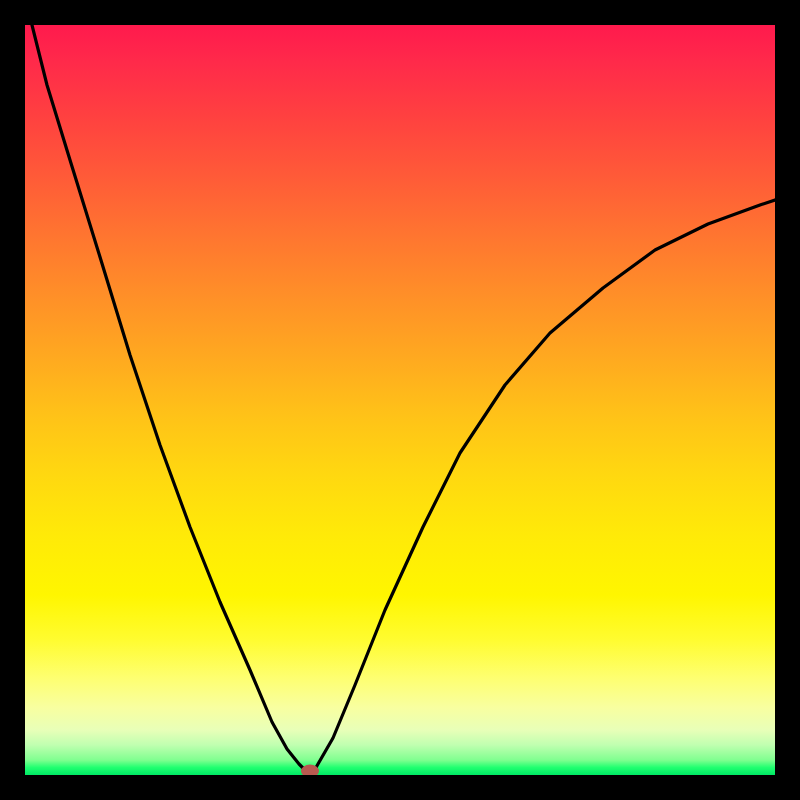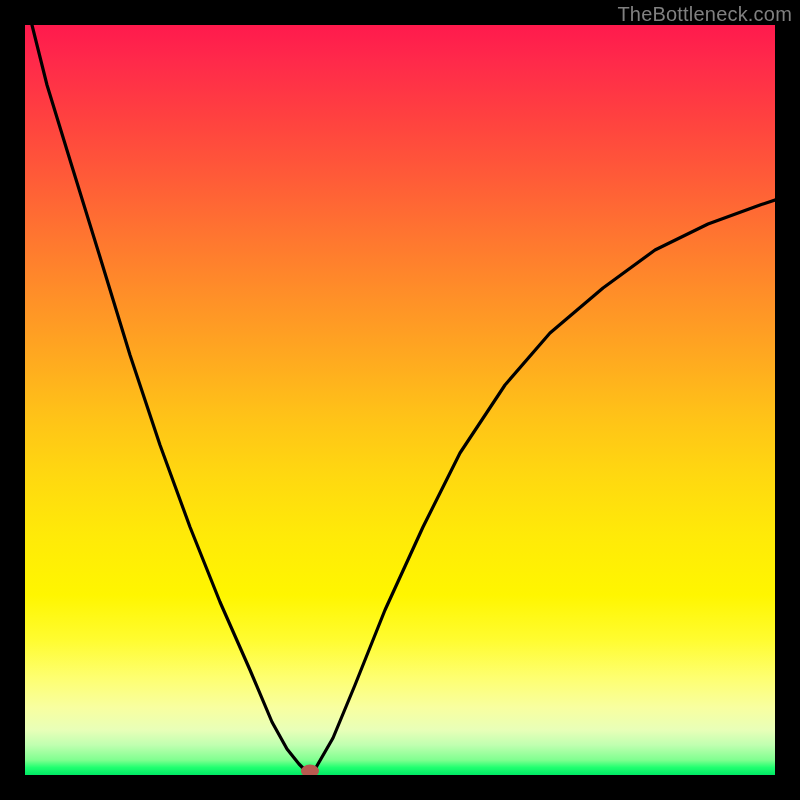--- a/index.html
+++ b/index.html
@@ -102,14 +102,13 @@
                L 480 360
                L 525 308
                L 578 263
                L 630 225
                L 683 199
                L 735 180
                L 750 175" fill="none" stroke="#000" stroke-width="3.2" stroke-linejoin="round" stroke-linecap="round"></path>
       <ellipse cx="285" cy="746" rx="9" ry="6.5" fill="#b85a50"></ellipse>
     </svg>
   </div>
-  <div class="watermark">TheBottleneck.com</div>
 </div>
 
 </body></html>

